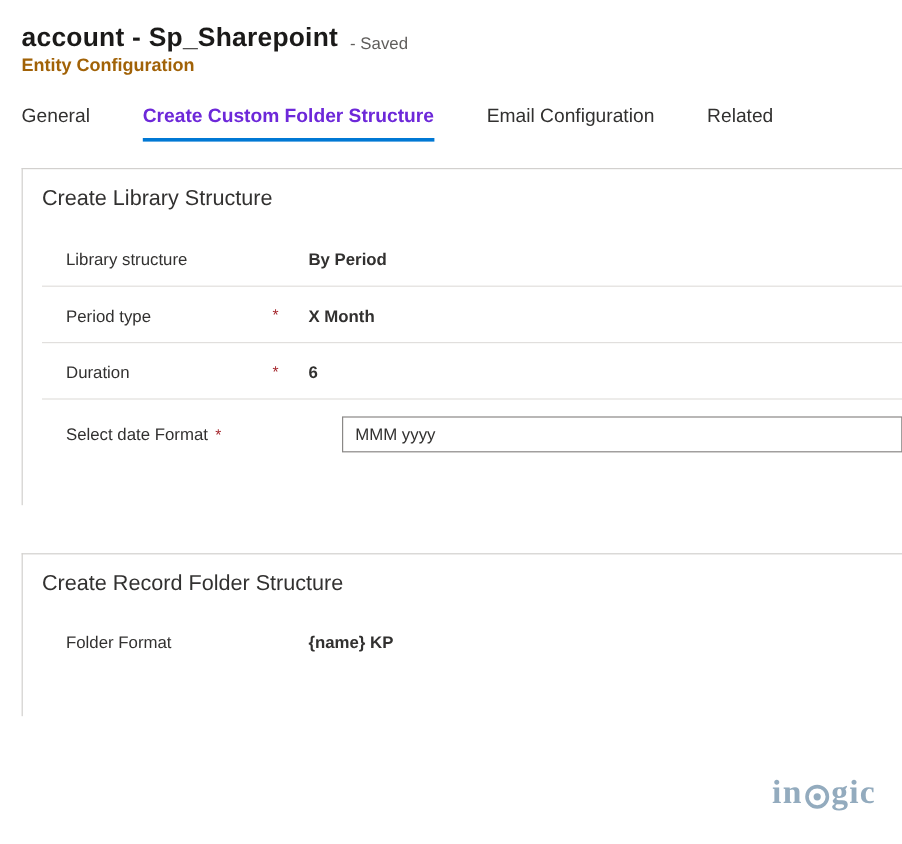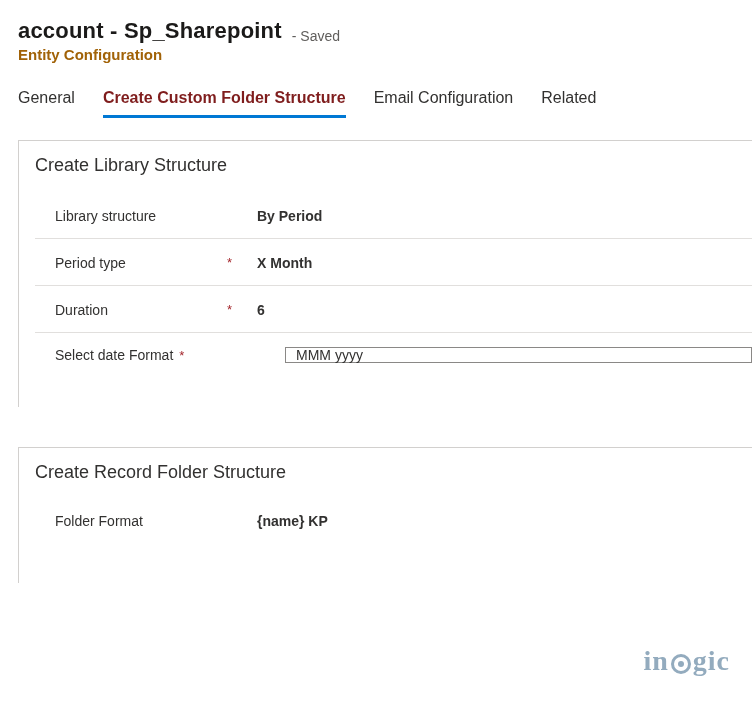--- a/index.html
+++ b/index.html
@@ -25,35 +25,35 @@
       font-weight: 400;
     }
     .subtitle {
       font-size: 15px;
       font-weight: 600;
       color: #a16207;
       margin-top: 2px;
     }
     .tabs {
       display: flex;
-      gap: 28px;
+      gap: 44px;
       margin-top: 26px;
       font-size: 16px;
     }
     .tab {
       padding-bottom: 8px;
       cursor: pointer;
       color: #323130;
       border-bottom: 3px solid transparent;
       font-weight: 400;
     }
     .tab.active {
       font-weight: 600;
       border-bottom: 3px solid #0078d4;
-      color: #7f1d1d;
+      color: #6d28d9;
     }
     .section-panel {
       border: 1px solid #d2d0ce;
       border-right: none;
       border-bottom: none;
       padding: 14px 0 30px 16px;
       margin-top: 22px;
     }
     .section-title {
       font-size: 18px;
@@ -88,21 +88,21 @@
       font-size: 13px;
     }
     .field-value {
       flex: 1;
       font-weight: 600;
       padding-left: 2px;
     }
     .select-box {
       flex: 1;
       border: 1px solid #8a8886;
-      height: 16px;
+      height: 30px;
       display: flex;
       align-items: center;
       padding: 0 10px;
       font-size: 14px;
       margin-left: 60px;
       max-width: 510px;
     }
     .watermark {
       position: fixed;
       right: 22px;

